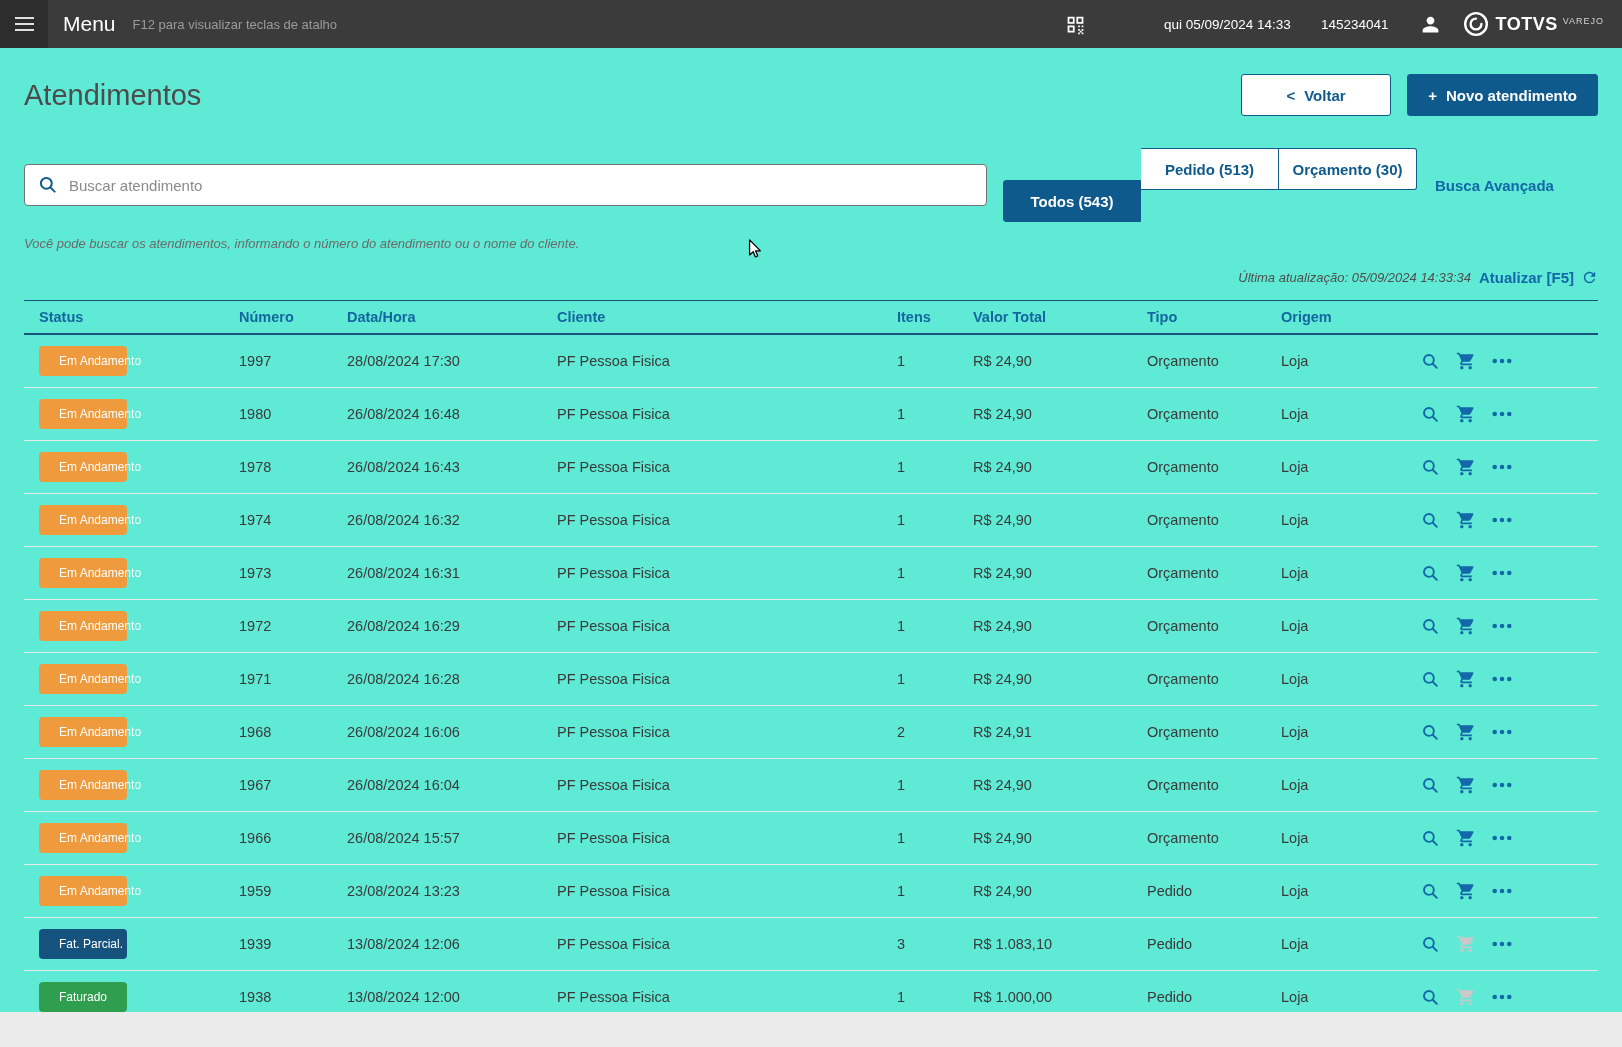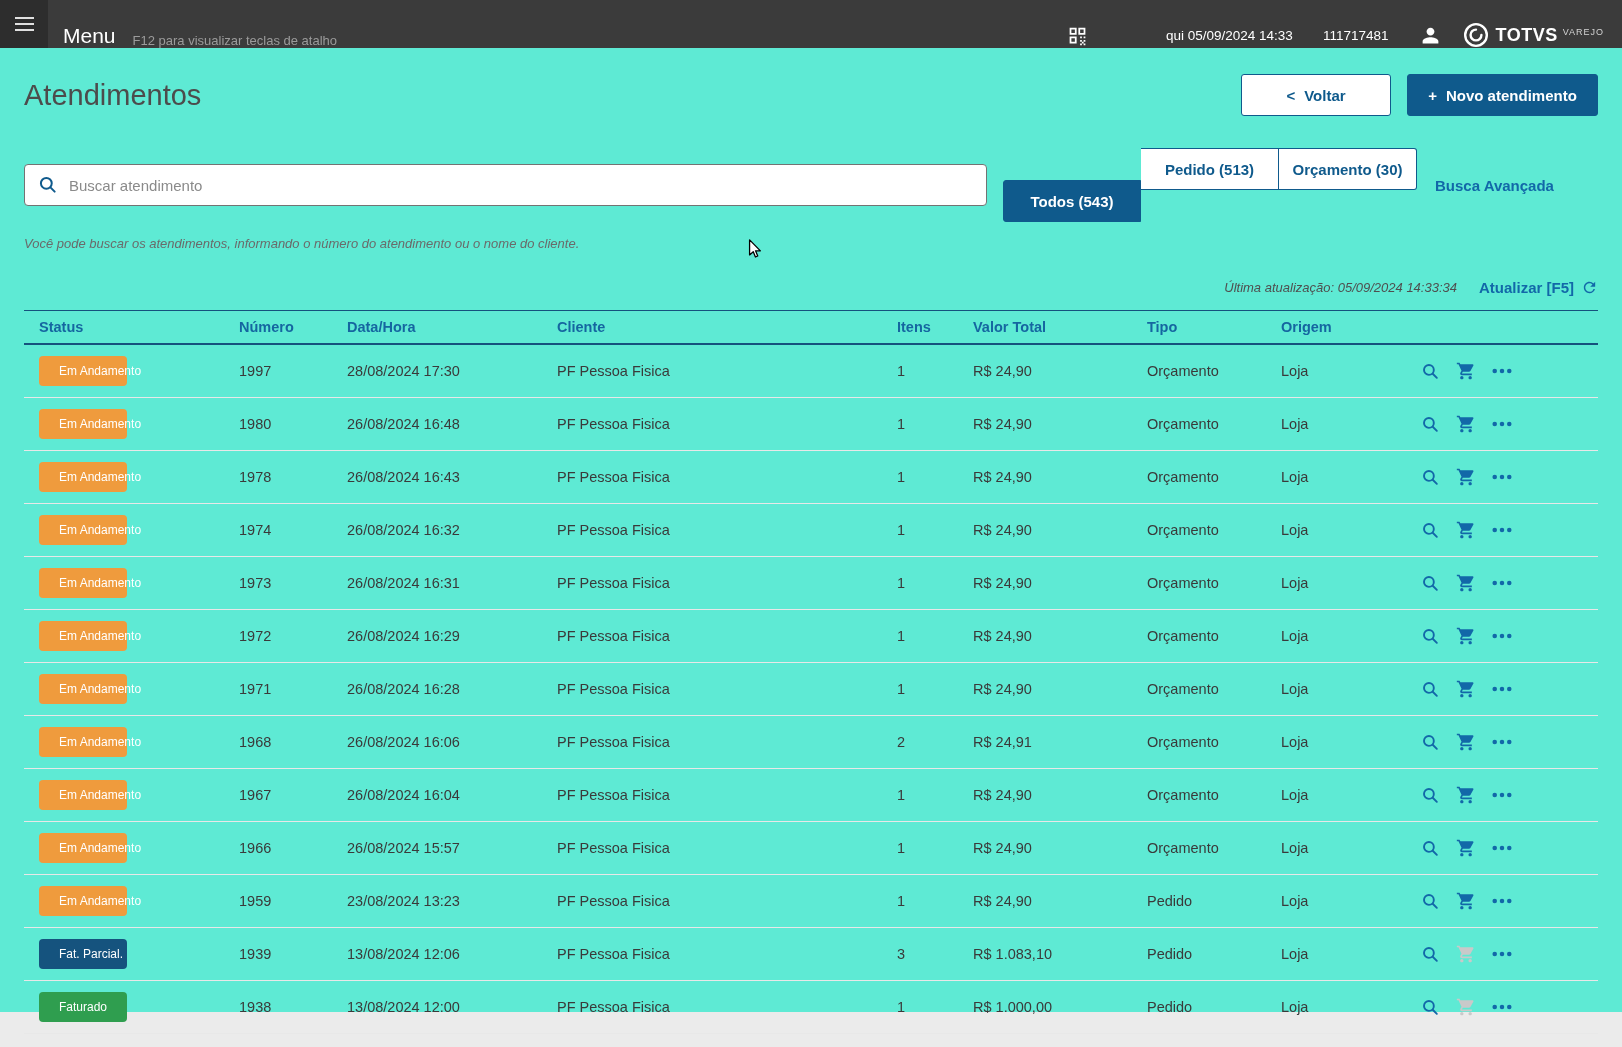--- a/index.html
+++ b/index.html
@@ -6,21 +6,21 @@
   html,body { width:1622px; height:1047px; }
   body {
     font-family:"Liberation Sans","DejaVu Sans",sans-serif;
     background:#ebebeb;
     position:relative;
     overflow:hidden;
   }
   
   .topbar {
     height:48px; background:#3b3b3b; color:#fff;
-    display:flex; align-items:flex-end;
+    display:flex; align-items:center;
   }
   .hamburger {
     width:48px; height:48px; background:#2d2d2d;
     display:flex; flex-direction:column; justify-content:center; align-items:center;
     gap:4px; cursor:pointer; flex:0 0 auto;
   }
   .hamburger span { display:block; width:19px; height:2px; background:#e0e0e0; }
   .menu-label { font-size:21px; margin-left:15px; font-weight:400; }
   .hint { font-size:13px; color:#9b9b9b; margin-left:17px; }
   .topbar-right { margin-left:auto; display:flex; align-items:center; padding-right:18px; }
@@ -56,21 +56,21 @@
   .tab { min-width:138px; height:42px; background:#fff; border:1px solid #0f5a8c; color:#0f5a8c;
          font-size:15px; font-weight:700; font-family:inherit; cursor:pointer; padding:0 12px; }
   .tab + .tab { border-left:none; }
   .tab:first-child { border-radius:3px 0 0 3px;margin-top:32px; }
   .tab:last-child { border-radius:0 3px 3px 0; }
   .tab.active { background:#0f5a8c; color:#fff; }
   .adv-link { margin-left:18px; color:#1268a8; font-size:15px; font-weight:700; cursor:pointer; text-decoration:none; white-space:nowrap; }
 
   .help-text { margin-top:14px; font-size:13px; font-style:italic; color:#6a6a6a; }
 
-  .refresh-row { display:flex; justify-content:flex-end; align-items:center; margin-top:28px; gap:22px; }
+  .refresh-row { display:flex; justify-content:flex-end; align-items:center; margin-top:18px; gap:8px; }
   .last-update { font-size:13px; font-style:italic; color:#4f4f4f; }
   .refresh-link { display:inline-flex; align-items:center; gap:7px; color:#1268a8;
                   font-size:15px; font-weight:700; cursor:pointer; text-decoration:none; }
 
   
   table { width:100%; border-collapse:collapse; table-layout:fixed; margin-top:14px; }
   th { text-align:left; font-size:14.5px; font-weight:700; color:#1566a0;
        padding:8px 0 8px 15px; border-top:1px solid #15527d; border-bottom:2px solid #15527d; }
   td { font-size:14.5px; color:#3a3a3a; padding:11px 0 11px 15px;
        vertical-align:middle; border-bottom:1px solid #e8e8e8; white-space:nowrap; overflow:hidden; }
@@ -98,21 +98,21 @@
   <span class="menu-label">Menu</span>
   <span class="hint">F12 para visualizar teclas de atalho</span>
 
   <div class="topbar-right">
     <span class="qr-btn">
       <svg viewBox="0 0 24 24" width="21" height="21" fill="#fff">
           <path d="M3 3h8v8H3V3zm2 2v4h4V5H5zm8-2h8v8h-8V3zm2 2v4h4V5h-4zM3 13h8v8H3v-8zm2 2v4h4v-4H5zm10-2h2v2h-2v-2zm4 0h2v2h-2v-2zm-4 4h2v2h-2v-2zm4 0h2v2h-2v-2zm-2 2h2v2h-2v-2zm-2 2h2v2h-2v-2zm4 0h2v2h-2v-2z"></path>
         </svg>
     </span>
     <span class="tb-datetime">qui 05/09/2024 14:33</span>
-    <span class="tb-userid">111717481</span>
+    <span class="tb-userid">145234041</span>
     <span class="tb-user">
       <svg viewBox="0 0 24 24" width="21" height="21" fill="#fff">
           <path d="M12 12c2.5 0 4.5-2 4.5-4.5S14.5 3 12 3 7.5 5 7.5 7.5 9.5 12 12 12zm0 2c-3 0-9 1.5-9 4.5V21h18v-2.5c0-3-6-4.5-9-4.5z"></path>
         </svg>
     </span>
     <div class="brand">
       <span style="display:flex;">
         <svg viewBox="0 0 24 24" width="26" height="26">
             <circle cx="12" cy="12" r="10" fill="none" stroke="#fff" stroke-width="2.2"></circle>
             <path d="M12 7a5 5 0 1 0 5 5" fill="none" stroke="#fff" stroke-width="2.2" stroke-linecap="round"></path>

